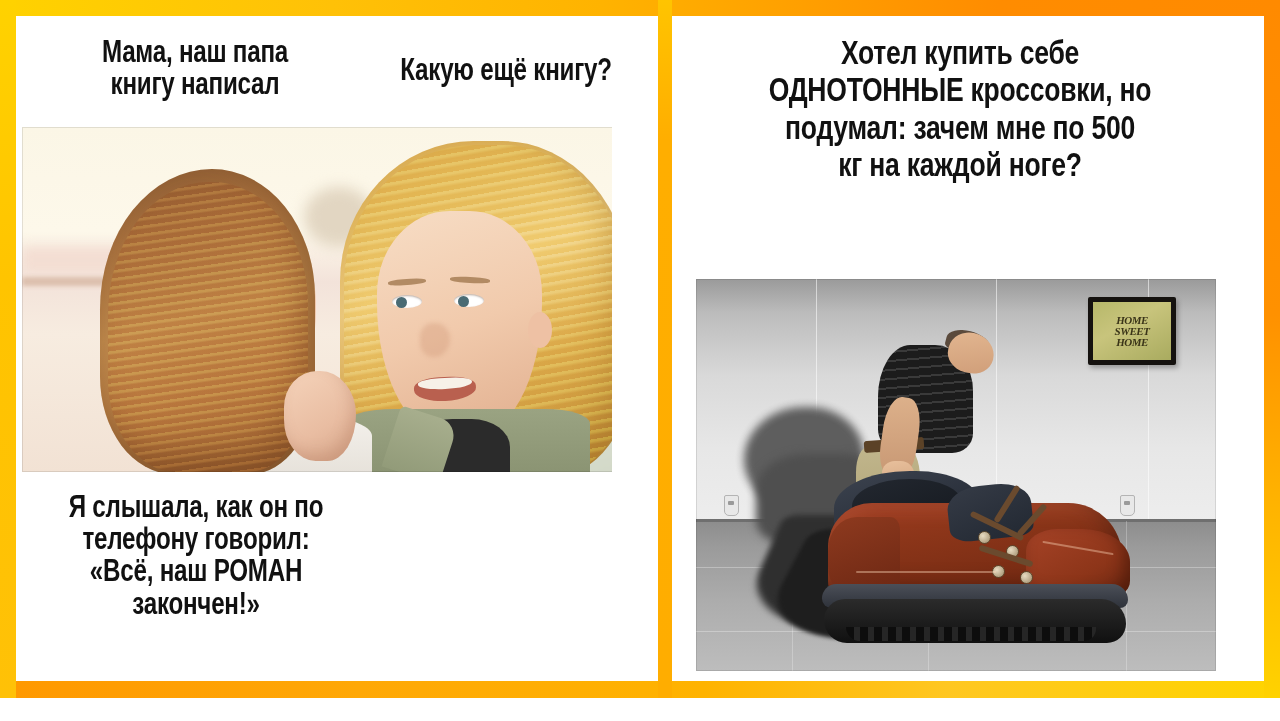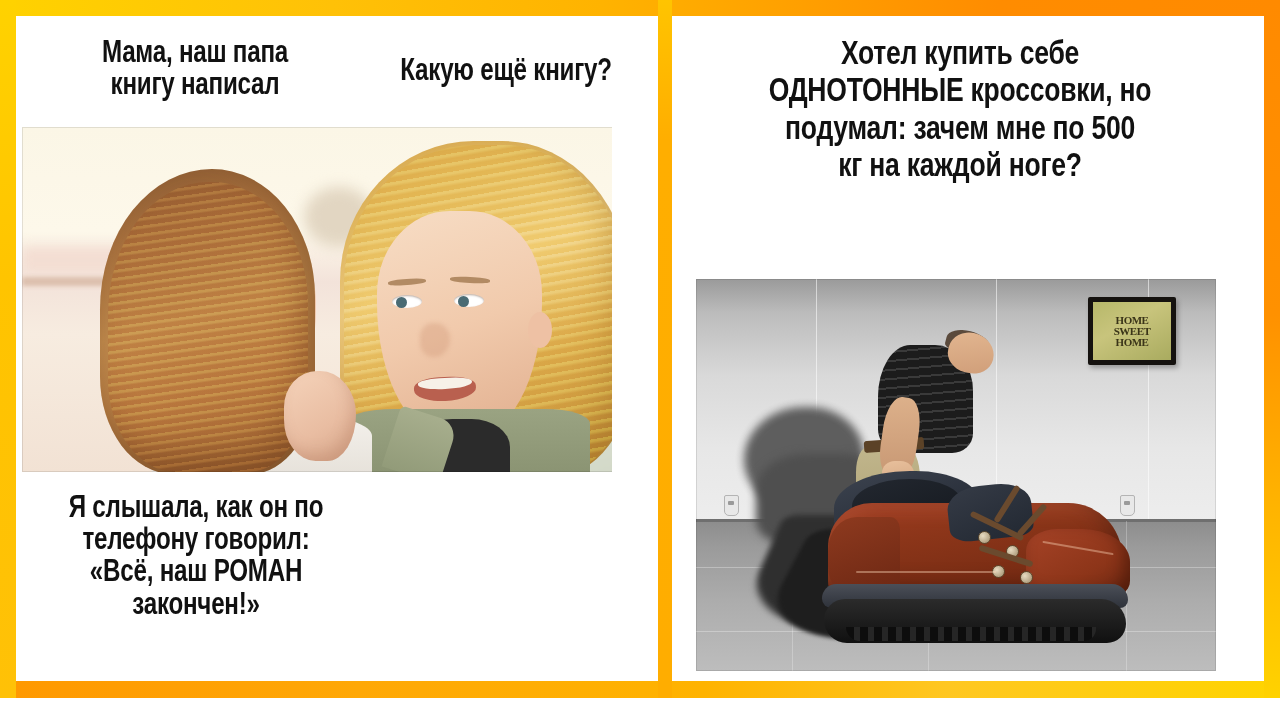--- a/index.html
+++ b/index.html
@@ -383,21 +383,21 @@
     width: 100%; height: 100%;
     background: linear-gradient(150deg,#b7b86a 0%, #c8c47c 40%, #a9ab5f 100%);
     display: flex; flex-direction: column;
     align-items: center; justify-content: center;
     font-family: "Liberation Serif", serif;
     color: #3a3418;
     font-weight: 700;
     line-height: 1;
     letter-spacing: -0.5px;
   }
-  .sh-picture-inner span { font-size: 11px; display:block; }
+  .sh-picture-inner span { font-size: 11px; display:block;font-style:italic; }
   .sh-shadow {
     position: absolute;
     left: 48px; top: 128px;
     width: 120px; height: 105px;
     background: #575757;
     border-radius: 50% 46% 44% 50%;
     filter: blur(4px);
     opacity: .95;
   }
   .sh-shadow-body {

